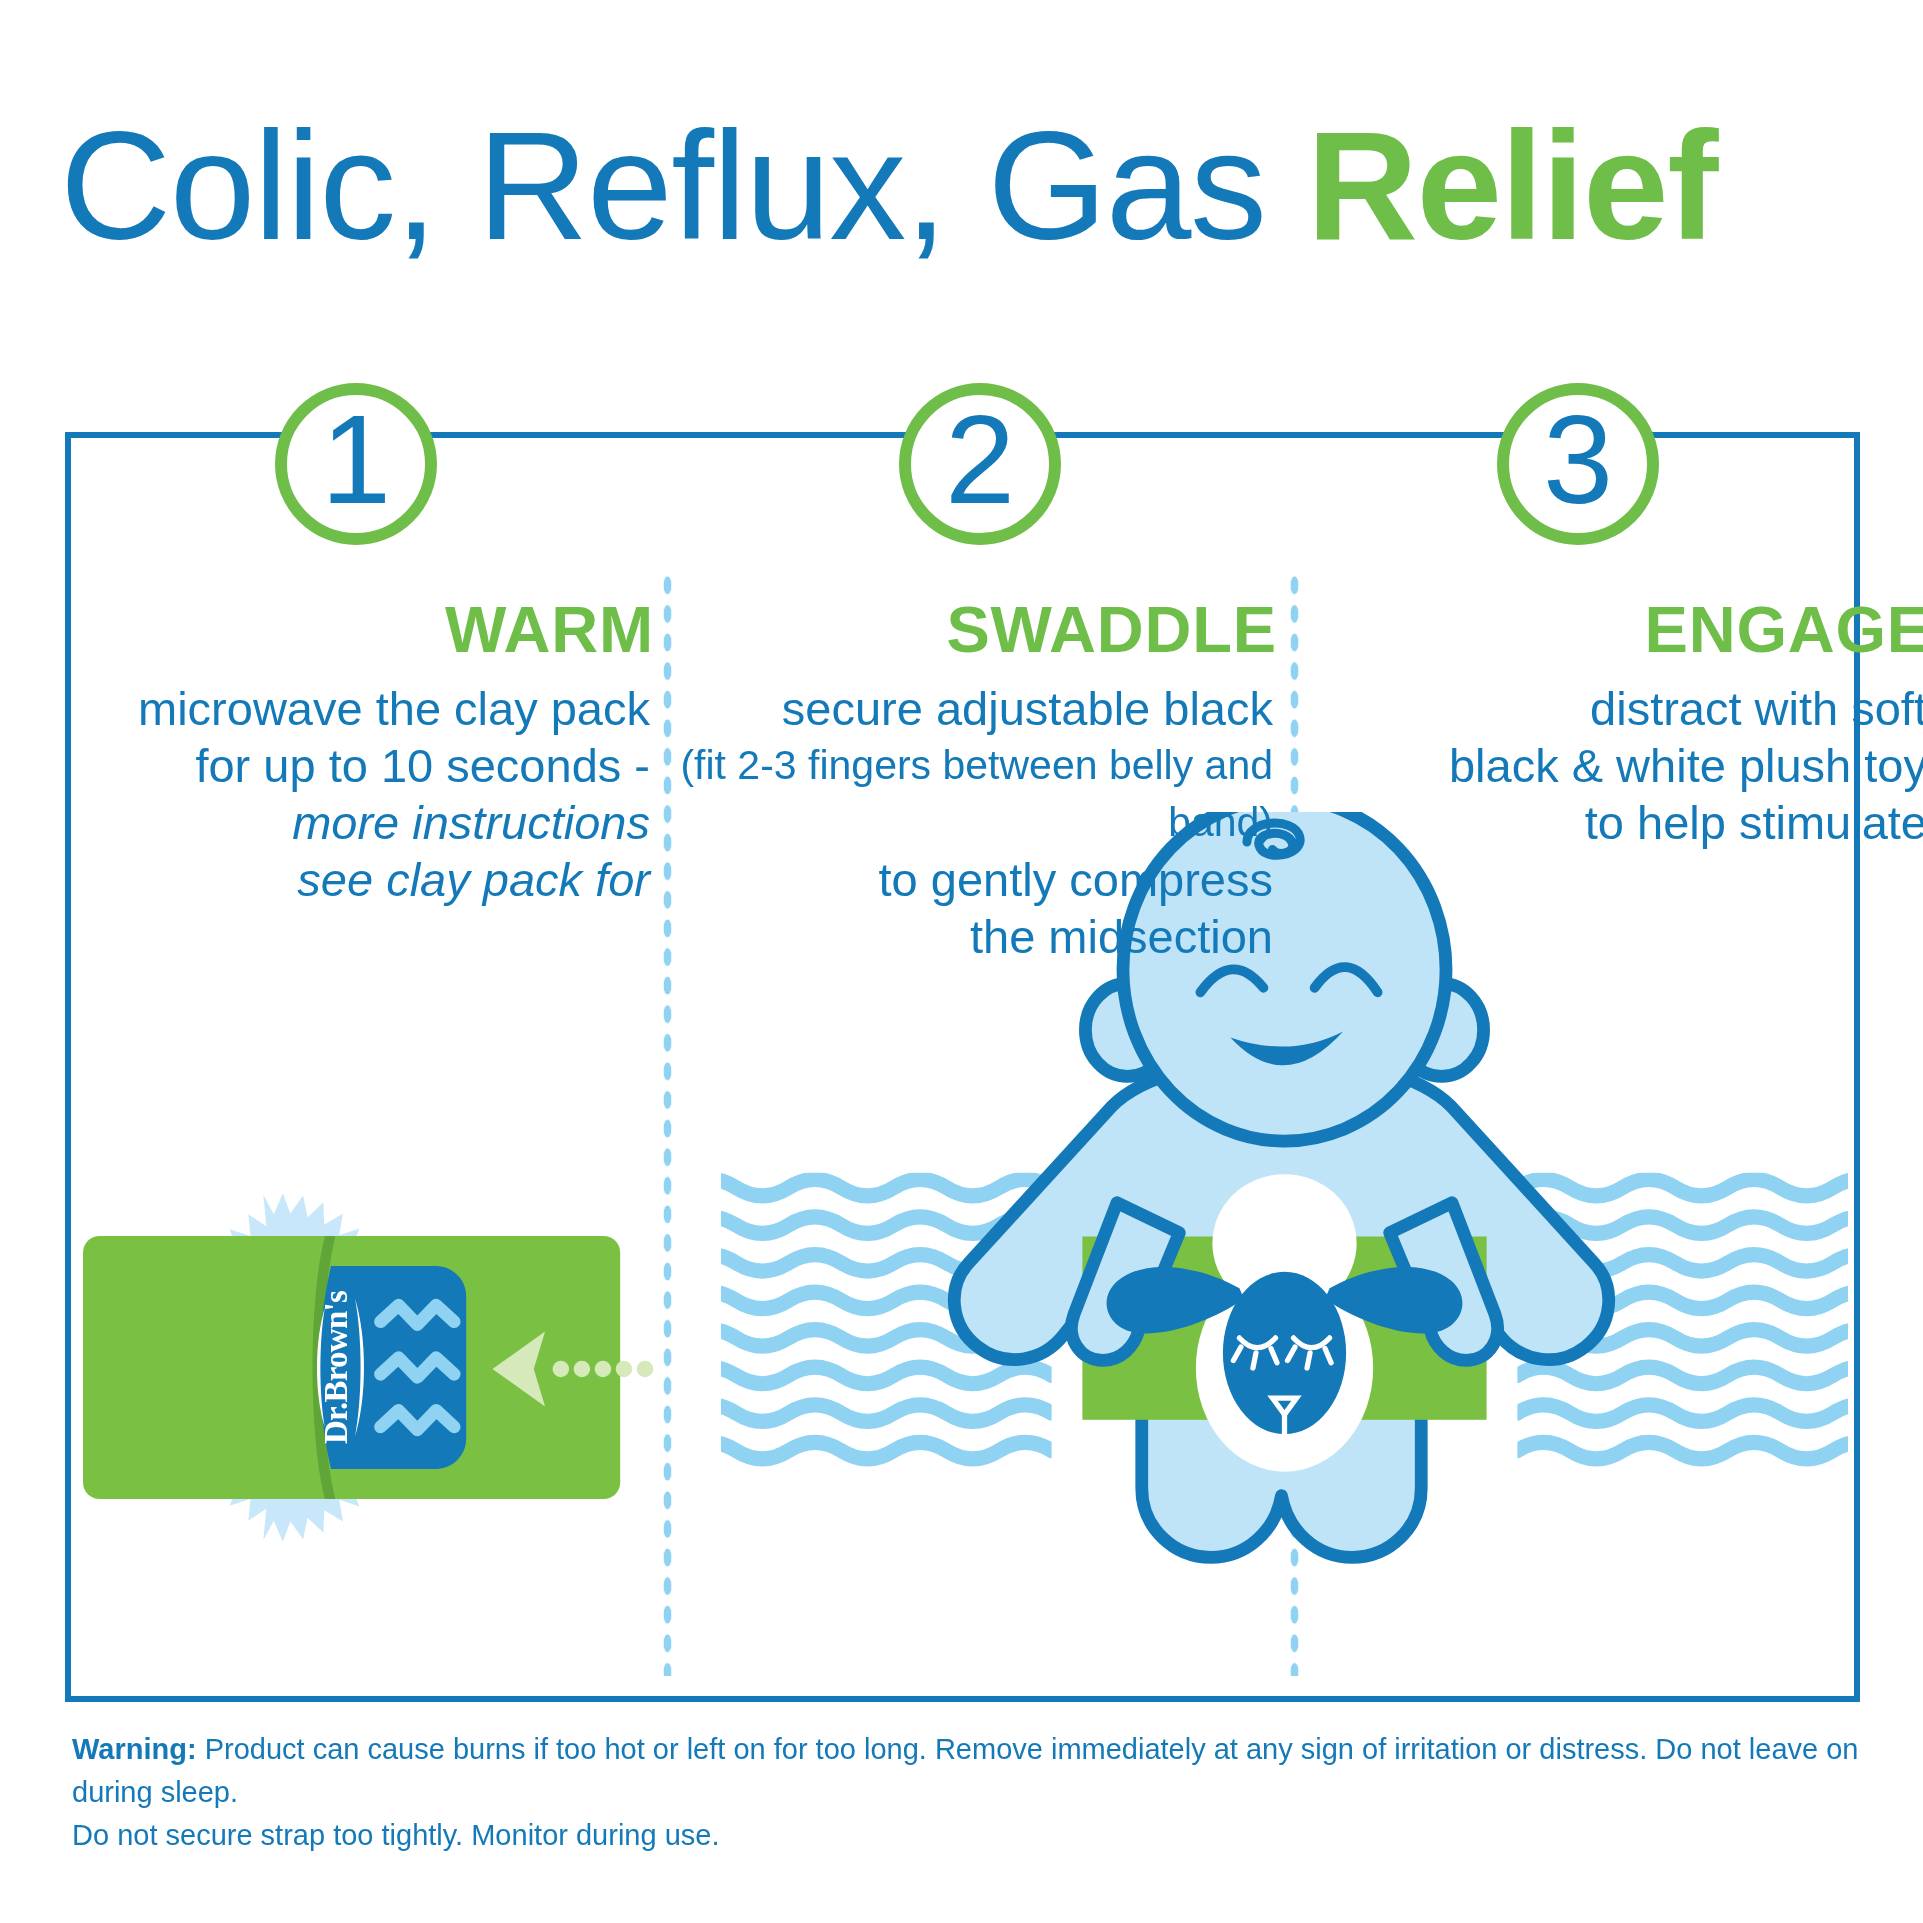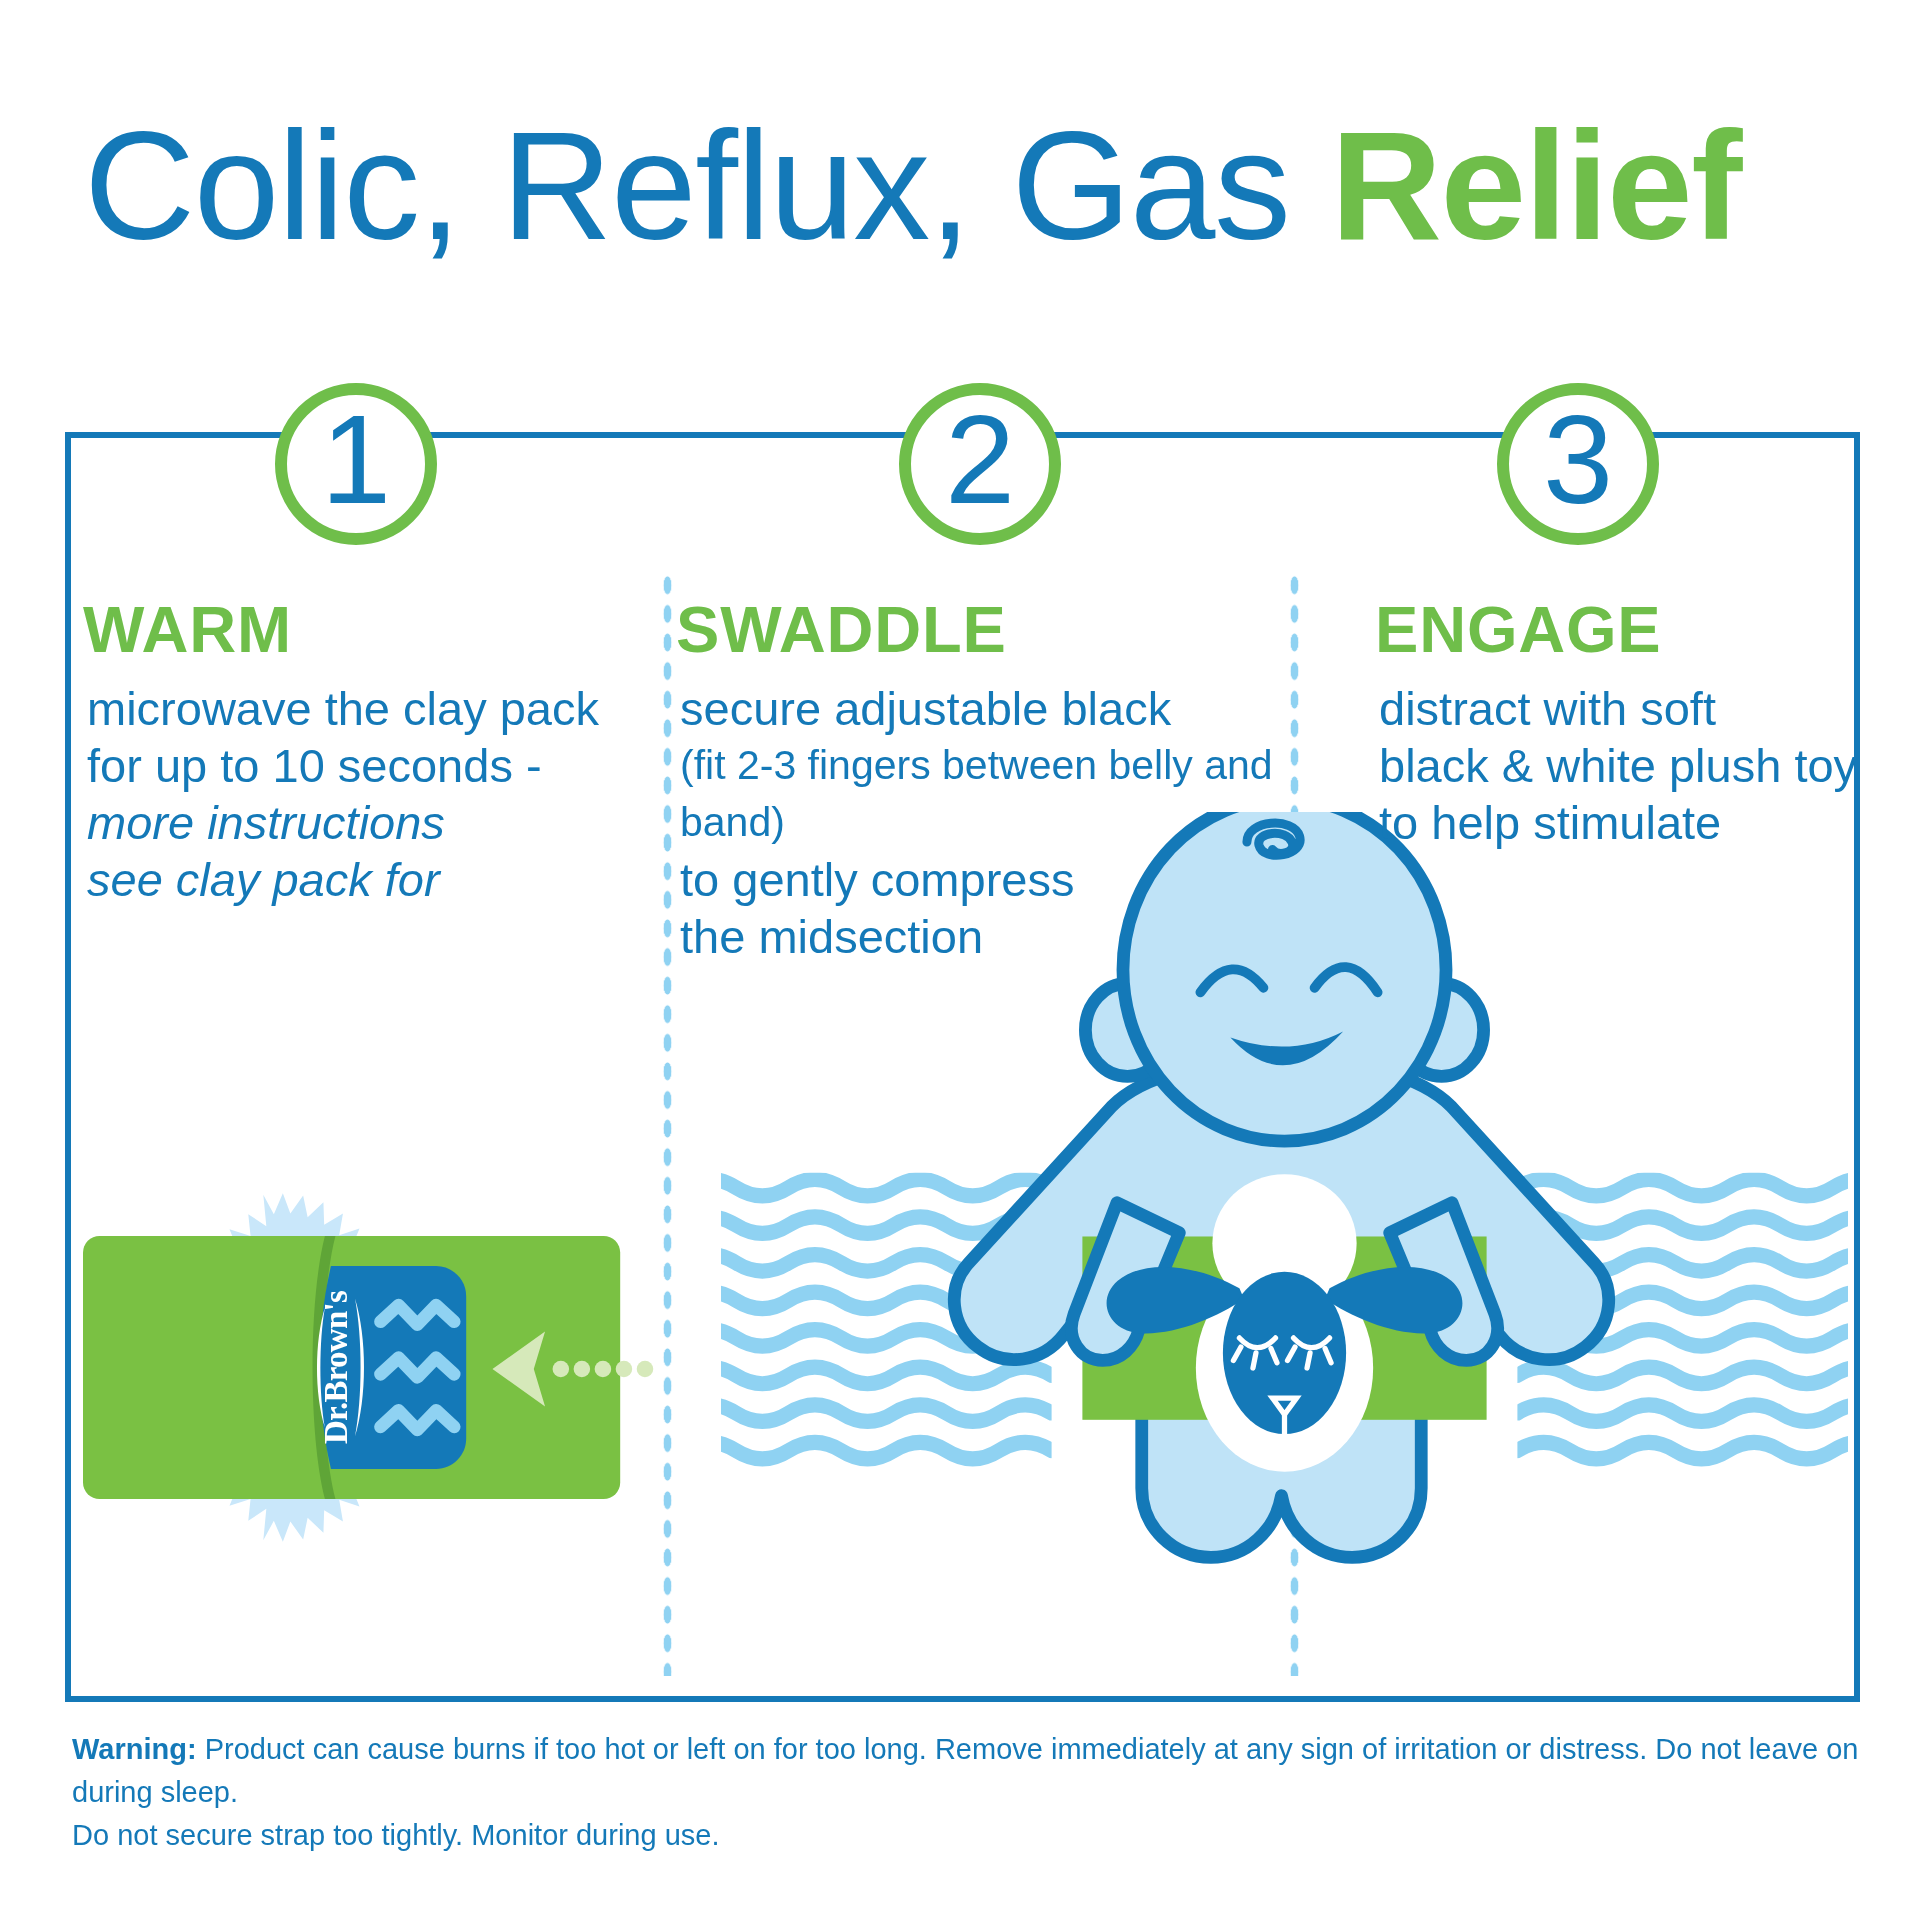--- a/index.html
+++ b/index.html
@@ -5,21 +5,21 @@
   html,body{margin:0;padding:0;background:#ffffff;}
   body{
     width:1924px;height:1924px;position:relative;overflow:hidden;
     font-family:"Liberation Sans", sans-serif;
     -webkit-font-smoothing:antialiased;
   }
   .root{position:absolute;inset:0;background:#fff;}
 
   
   #title{
-    position:absolute;left:84px;top:96px;width:1789px;height:180px;
+    position:absolute;left:60px;top:96px;width:1789px;height:180px;
     font-size:154px;line-height:180px;font-weight:400;letter-spacing:-1.5px;
     white-space:nowrap;
   }
   #title .t-blue{color:#1479B8;}
   #title .t-green{color:#6FBE4A;font-weight:700;}
 
   
   #frame{
     position:absolute;left:65px;top:432px;width:1795px;height:1270px;
     border:6.8px solid #1479B8;box-sizing:border-box;
@@ -42,21 +42,21 @@
   
   .divider{
     position:absolute;top:571px;width:12.8px;height:1105px;z-index:2;
     background-image:radial-gradient(#8FD2F2 42%, rgba(255,255,255,0) 46%);
     background-size:12.8px 28.6px;background-repeat:repeat-y;
   }
   #divider-1{left:661px;}
   #divider-2{left:1288px;}
 
   
-  .col{position:absolute;top:594px;text-align:left;z-index:6;}
+  .col{position:absolute;top:594px;text-align:right;z-index:6;}
   #col-1{left:83px;width:571px;}
   #col-2{left:676px;width:601px;}
   #col-3{left:1375px;width:556px;}
 
   .col-heading{
     color:#6FBE4A;font-weight:700;font-size:65px;line-height:72px;
     letter-spacing:0.8px;margin:0 0 13.5px 0;
   }
   .col-body{
     color:#1479B8;font-size:47px;line-height:57px;margin:4px;

